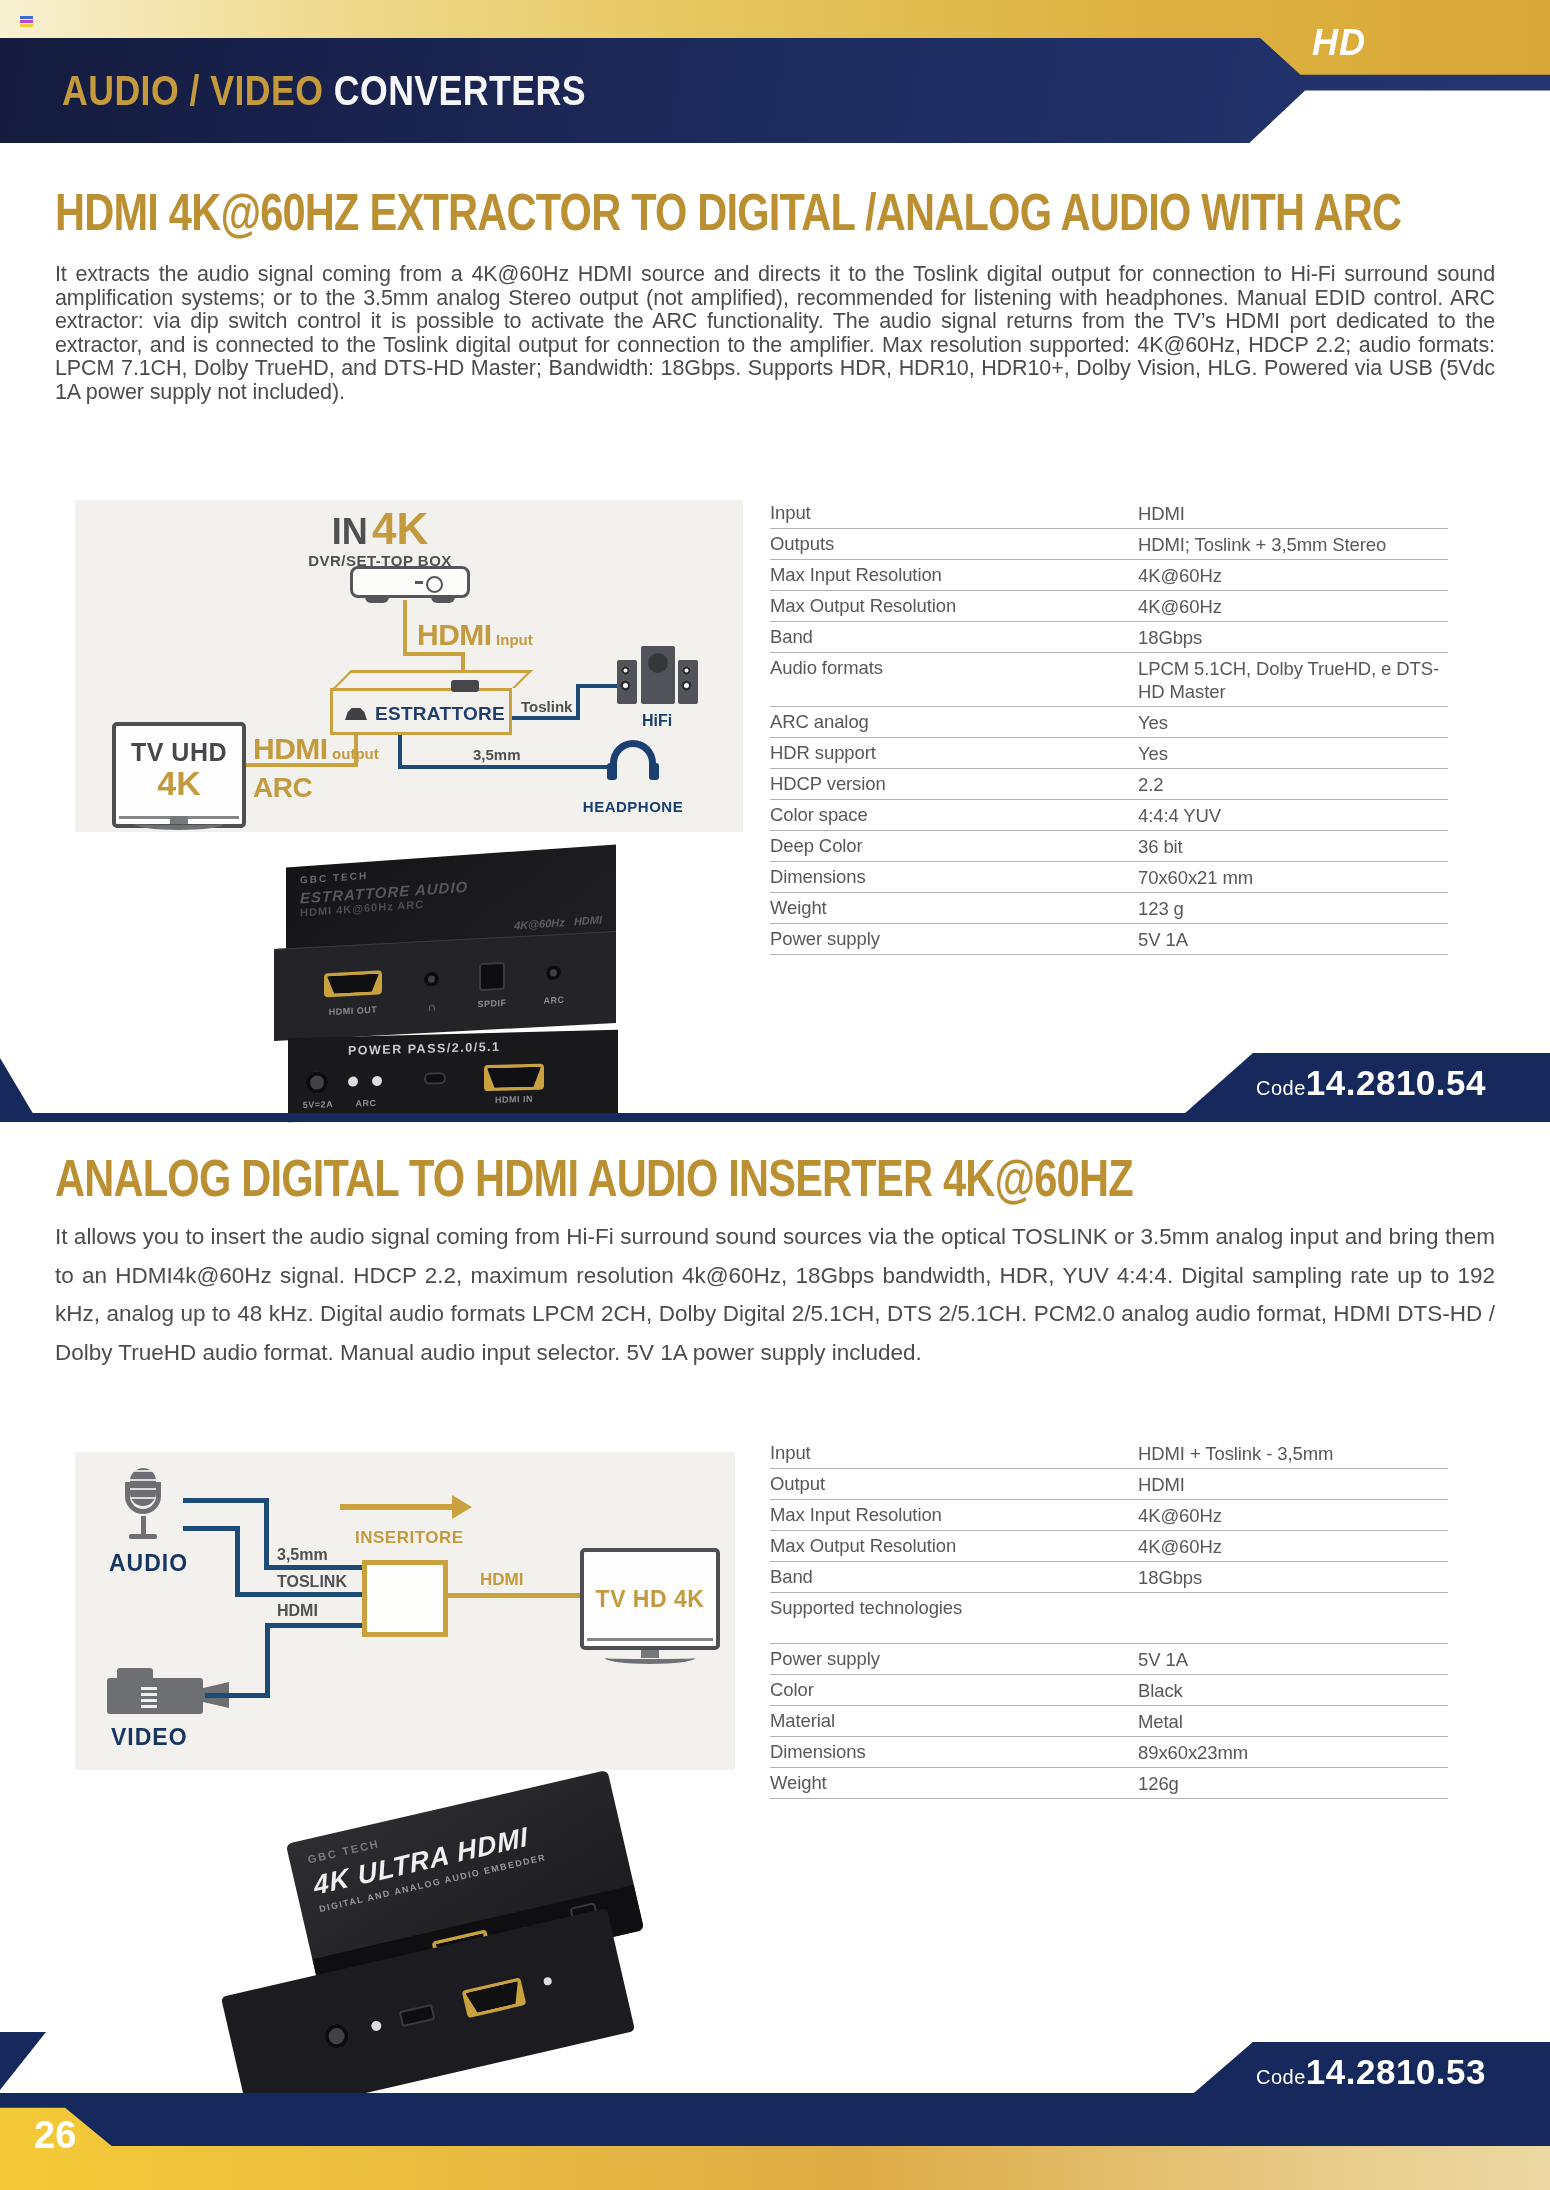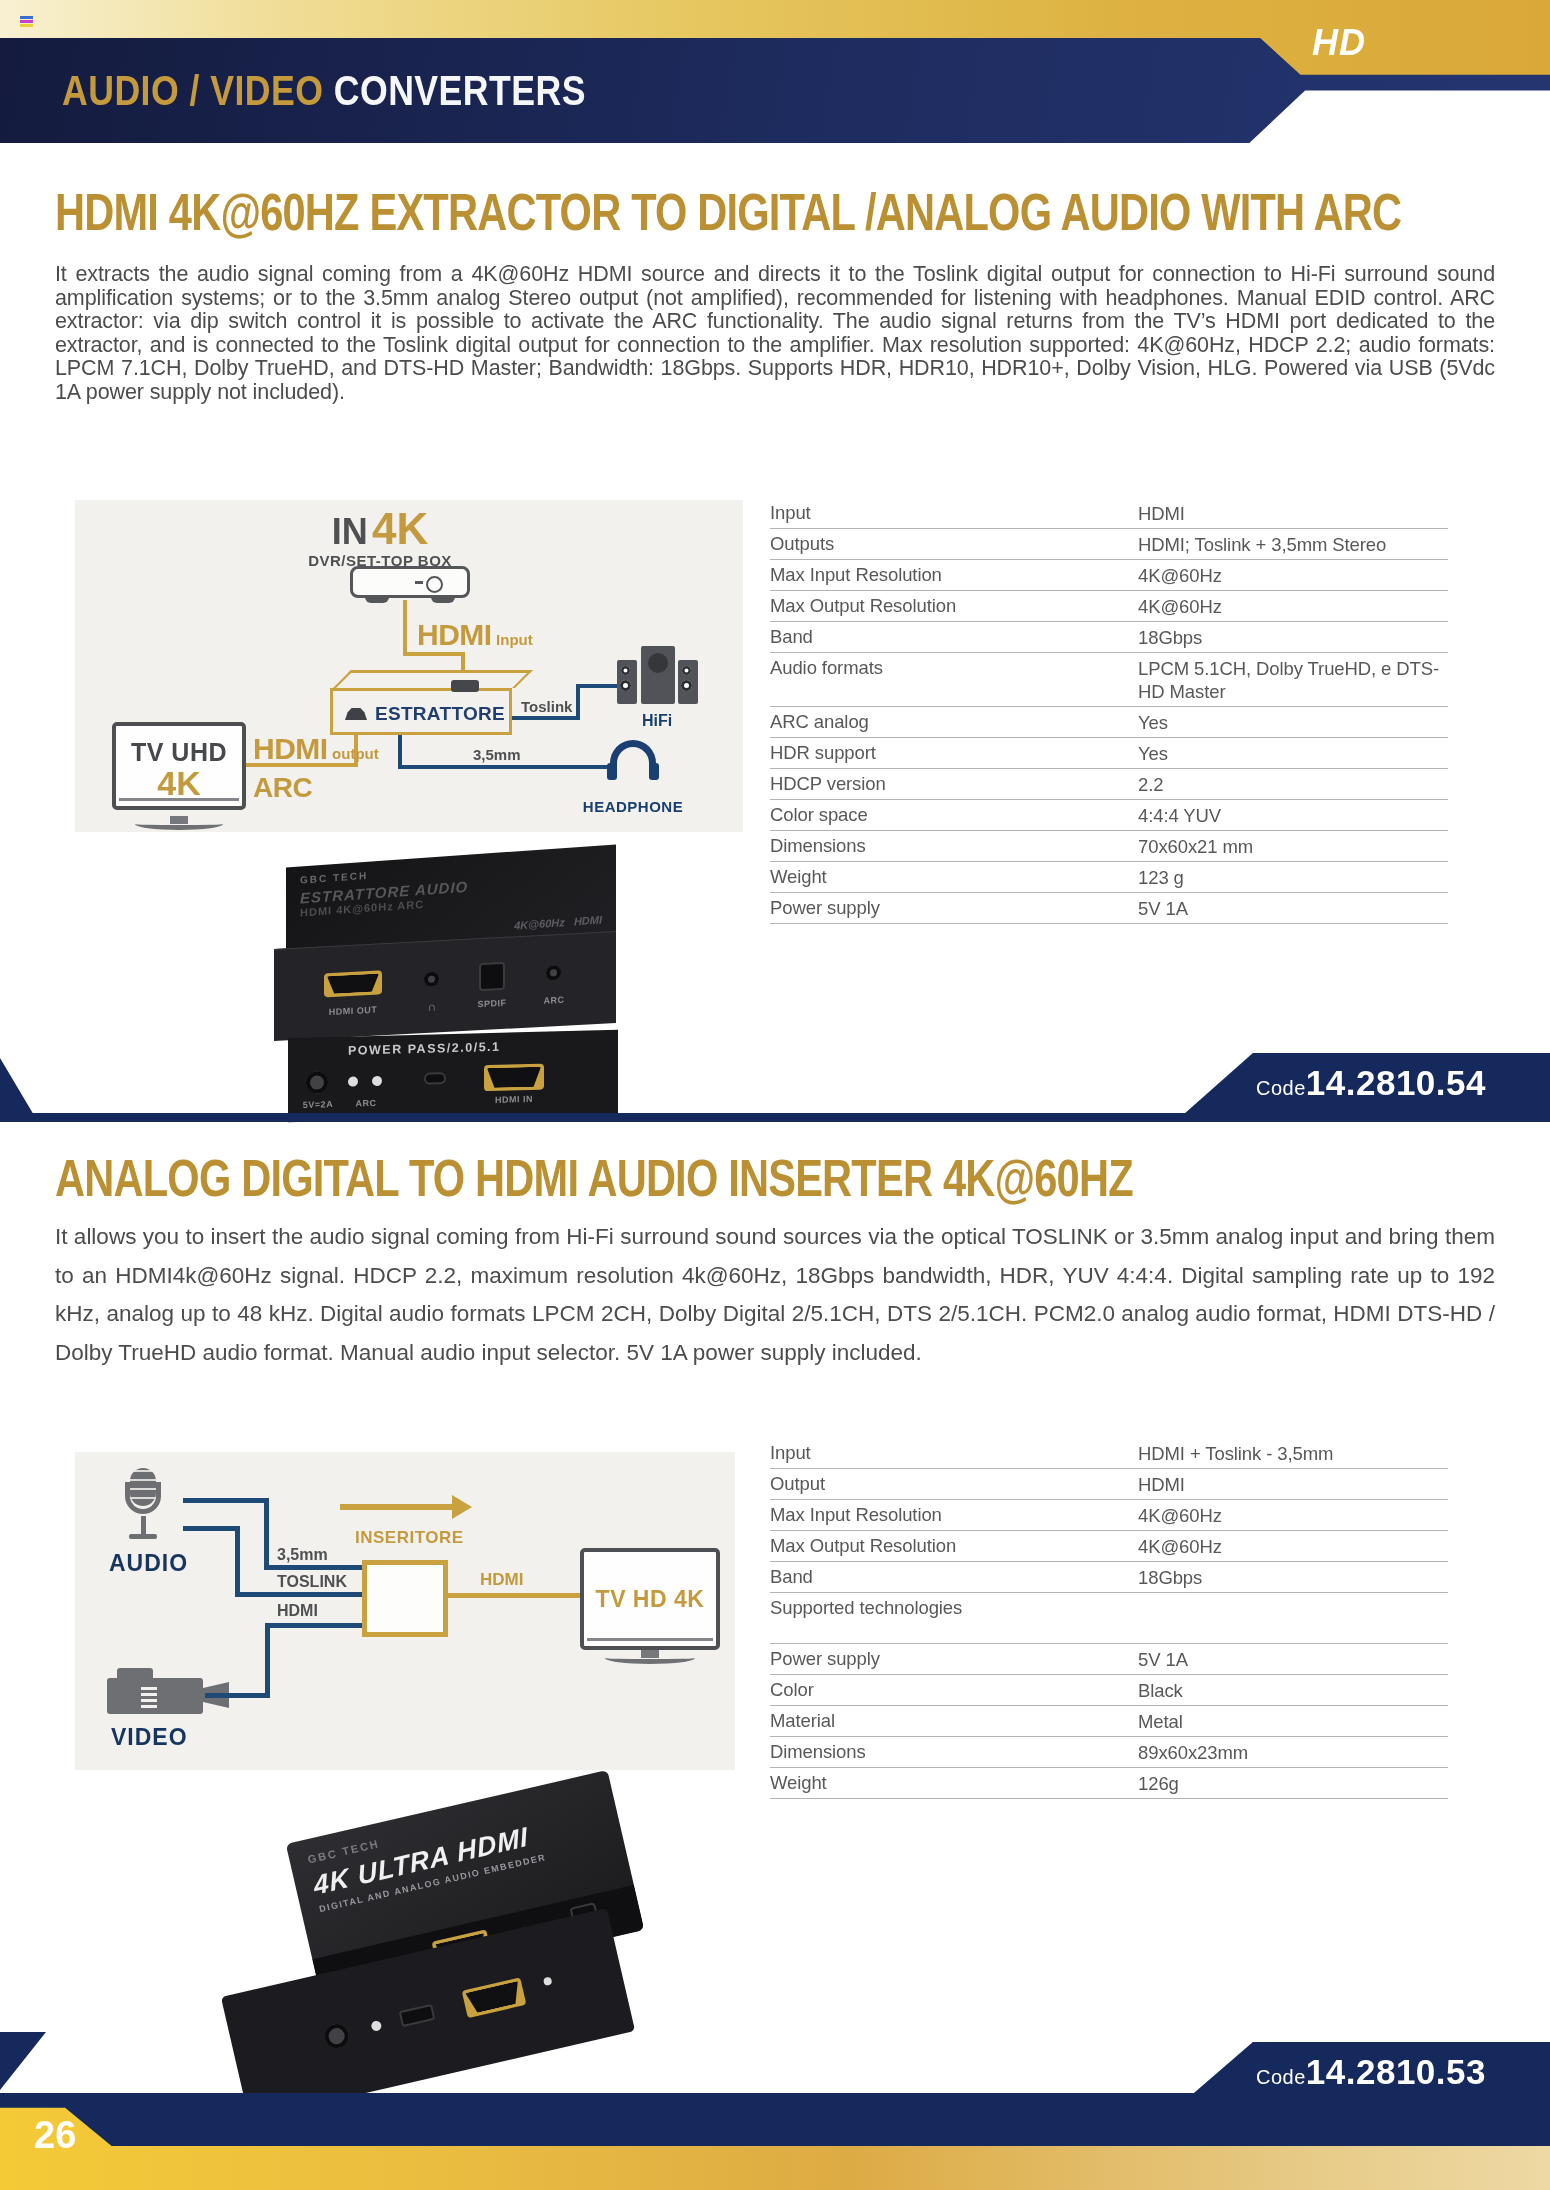--- a/index.html
+++ b/index.html
@@ -180,21 +180,21 @@
       <span class="spk small" style="left:61px; top:14px; width:20px; height:44px;"></span>
     </div>
     <div class="nlabel" style="left:542px; top:212px; width:80px; text-align:center; font-size:16px;">HiFi</div>
 
     <div class="dline" style="left:323px; top:235px; width:4px; height:34px;"></div>
     <div class="dline" style="left:323px; top:265px; width:210px; height:4px;"></div>
     <div class="dlabel" style="left:398px; top:246px;">3,5mm</div>
     <div class="hp" style="left:535px; top:240px;"></div>
     <div class="nlabel" style="left:500px; top:298px; width:116px; text-align:center; font-size:15px; letter-spacing:0.5px;">HEADPHONE</div>
 
-    <div class="tv" style="left:37px; top:222px; width:134px; height:88px;">
+    <div class="tv" style="left:37px; top:222px; width:134px; height:106px;">
       <div style="margin-top:12px; font-size:25px; font-weight:800; color:#47484c; letter-spacing:0.5px;">TV UHD</div>
       <div style="font-size:34px; font-weight:800; color:#c49a3e; line-height:32px;">4K</div>
       <div class="bez"></div>
     </div>
     <div class="tvneck" style="left:95px; top:316px; width:18px; height:8px;"></div>
     <div class="tvbase" style="left:60px; top:318px; width:88px; height:12px;"></div>
     <div class="gline" style="left:171px; top:263px; width:112px; height:4px;"></div>
     <div class="gline" style="left:279px; top:233px; width:4px; height:34px;"></div>
     <div class="abs" style="left:178px; top:232px;">
       <span style="font-size:30px;font-weight:800;color:#c49a3e;letter-spacing:-0.5px;">HDMI</span>
@@ -236,20 +236,24 @@
         <div class="sl">HDR support</div>
         <div class="sv">Yes</div>
       </div>
     <div class="srow">
         <div class="sl">HDCP version</div>
         <div class="sv">2.2</div>
       </div>
     <div class="srow">
         <div class="sl">Color space</div>
         <div class="sv">4:4:4 YUV</div>
+      </div>
+    <div class="srow">
+        <div class="sl">Deep Color</div>
+        <div class="sv">36 bit</div>
       </div>
     <div class="srow">
         <div class="sl">Dimensions</div>
         <div class="sv">70x60x21 mm</div>
       </div>
     <div class="srow">
         <div class="sl">Weight</div>
         <div class="sv">123 g</div>
       </div>
     <div class="srow">

